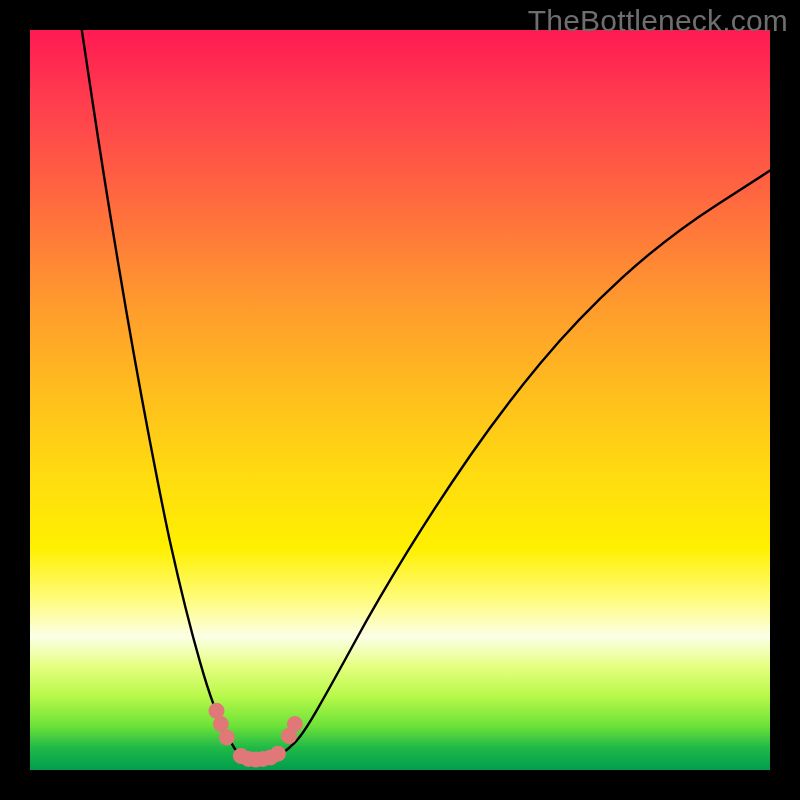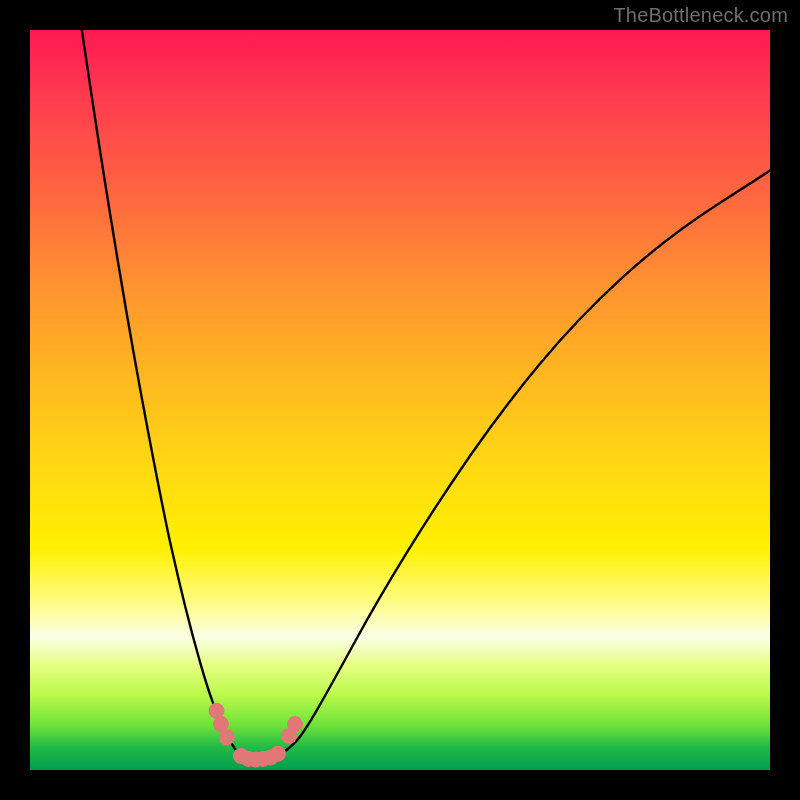--- a/index.html
+++ b/index.html
@@ -48,21 +48,21 @@
     top: 30px;
     width: 740px;
     height: 740px;
     overflow: visible;
   }
   .watermark {
     position: absolute;
     top: 4px;
     right: 12px;
     color: #6e6e6e;
-    font-size: 20px;
+    font-size: 30px;
     font-weight: 500;
     letter-spacing: 0.2px;
     user-select: none;
   }
 </style>
 </head>
 <body>
 
 <div class="frame">
   <div class="plot-area"></div>

